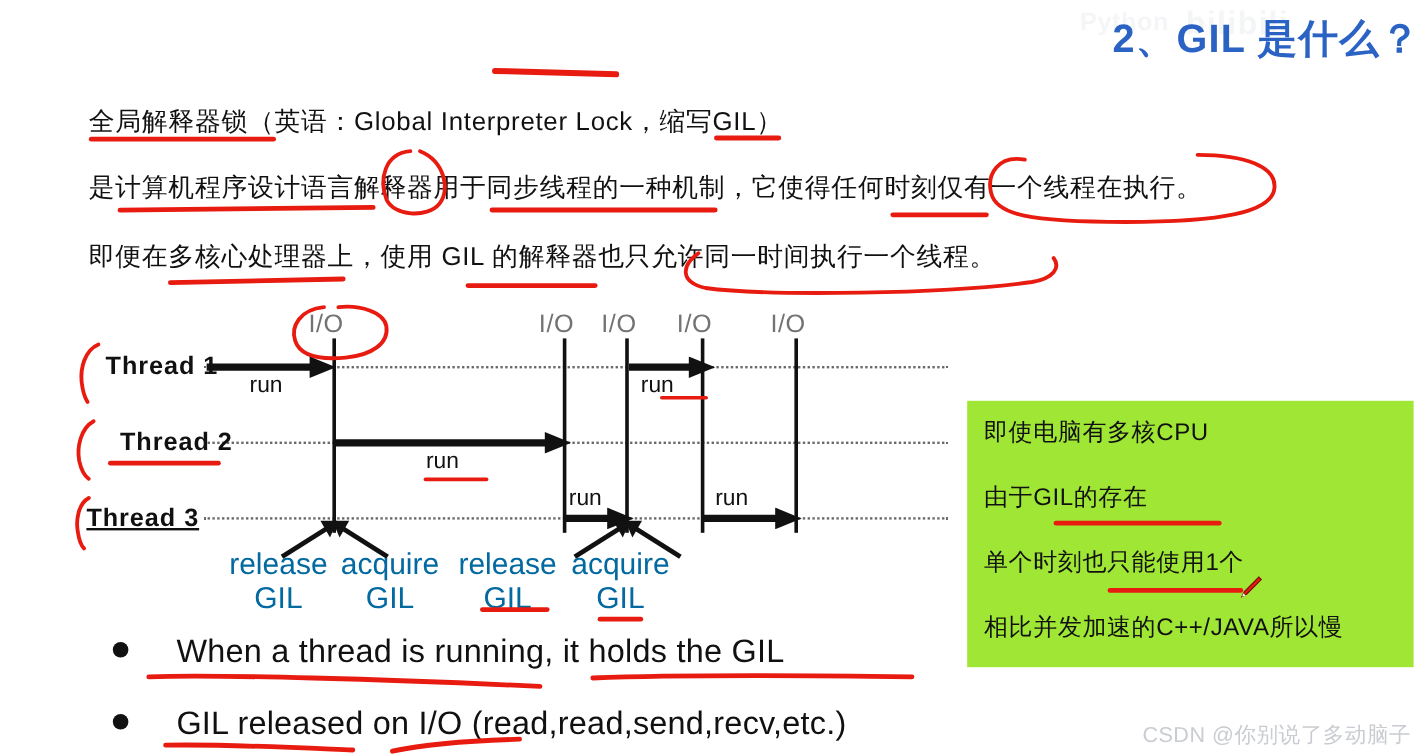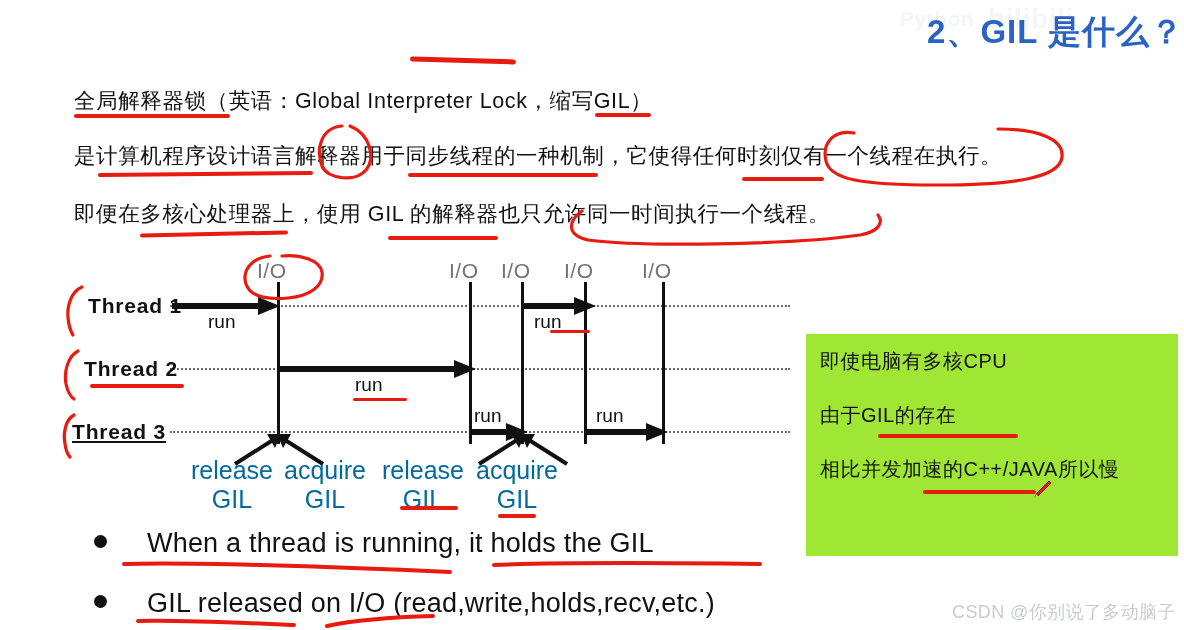--- a/index.html
+++ b/index.html
@@ -204,21 +204,21 @@
   <div style="position:absolute; left:584px; top:34px; width:2.5px; height:162px; background:#111;"></div>
   <div style="position:absolute; left:662px; top:34px; width:2.5px; height:162px; background:#111;"></div>
 
   <div class="io-label" style="left:257px; top:11px;">I/O</div>
   <div class="io-label" style="left:449px; top:11px;">I/O</div>
   <div class="io-label" style="left:501px; top:11px;">I/O</div>
   <div class="io-label" style="left:564px; top:11px;">I/O</div>
   <div class="io-label" style="left:642px; top:11px;">I/O</div>
 
   <div class="thread-label" style="left:88px; top:46px;">Thread 1</div>
-  <div class="thread-label" style="left:84px; top:109px;">Thread 2</div>
+  <div class="thread-label" style="left:100px; top:109px;">Thread 2</div>
   <div class="thread-label" style="left:72px; top:172px;text-decoration:underline;">Thread 3</div>
 
   <svg class="red-stroke" width="26" height="54" viewBox="0 0 26 54" style="left:62px; top:36px; position:absolute;">
     <path d="M20 3 C8 8, 5 24, 6 34 C7 43, 9 48, 11 51" fill="none" stroke="#e81b10" stroke-width="3.2" stroke-linecap="round"></path>
   </svg>
   <svg class="red-stroke" width="26" height="54" viewBox="0 0 26 54" style="left:60px; top:100px; position:absolute;">
     <path d="M18 3 C7 9, 4 25, 6 36 C8 45, 11 49, 14 51" fill="none" stroke="#e81b10" stroke-width="3.2" stroke-linecap="round"></path>
   </svg>
   <svg class="red-stroke" width="26" height="48" viewBox="0 0 26 48" style="left:58px; top:164px; position:absolute;">
     <path d="M16 3 C7 8, 5 22, 7 32 C8 39, 10 43, 12 45" fill="none" stroke="#e81b10" stroke-width="3.2" stroke-linecap="round"></path>
@@ -293,20 +293,21 @@
     <div>GIL</div>
   </div>
 
   <div class="red-line" style="left:400px; top:258px; width:58px; height:3.5px;"></div>
   <div class="red-line" style="left:498px; top:266px; width:38px; height:3.5px;"></div>
 </div>
 
 <div id="green-box">
   <div class="gline">即使电脑有多核CPU</div>
   <div class="gline">由于GIL的存在</div>
+  <div class="gline">单个时刻也只能使用1个</div>
   <div class="gline">相比并发加速的C++/JAVA所以慢</div>
 </div>
 <div class="red-line" style="left:878px; top:434px; width:140px; height:4px;"></div>
 <div class="red-line" style="left:923px; top:490px; width:113px; height:4px;"></div>
 <svg class="red-stroke" width="22" height="22" viewBox="0 0 22 22" style="left:1032px; top:478px; position:absolute;">
   <path d="M3 19 L7 17 L19 5 L17 3 L5 15 Z" fill="#e81b10" stroke="#7a0c06" stroke-width="1"></path>
   <path d="M3 19 L6 18.2 L4.2 16.4 Z" fill="#ffffff"></path>
 </svg>
 
 <div class="bullet-row" id="bullet1">
@@ -315,21 +316,21 @@
 </div>
 <svg class="red-stroke" width="330" height="16" viewBox="0 0 330 16" style="left:122px; top:560px; position:absolute;">
   <path d="M2 4 C60 2, 200 6, 328 12" fill="none" stroke="#e81b10" stroke-width="4" stroke-linecap="round"></path>
 </svg>
 <svg class="red-stroke" width="270" height="14" viewBox="0 0 270 14" style="left:492px; top:559px; position:absolute;">
   <path d="M2 6 C80 3, 190 4, 268 5" fill="none" stroke="#e81b10" stroke-width="4" stroke-linecap="round"></path>
 </svg>
 
 <div class="bullet-row" id="bullet2">
   <span class="bullet-dot"></span>
-  <span class="bullet-text">GIL released on I/O (read,write,holds,recv,etc.)</span>
+  <span class="bullet-text">GIL released on I/O (read,read,send,recv,etc.)</span>
 </div>
 <svg class="red-stroke" width="160" height="14" viewBox="0 0 160 14" style="left:136px; top:617px; position:absolute;">
   <path d="M2 4 C50 3, 110 6, 158 8" fill="none" stroke="#e81b10" stroke-width="4" stroke-linecap="round"></path>
 </svg>
 <svg class="red-stroke" width="110" height="16" viewBox="0 0 110 16" style="left:325px; top:614px; position:absolute;">
   <path d="M2 12 C30 6, 70 3, 108 2" fill="none" stroke="#e81b10" stroke-width="4" stroke-linecap="round"></path>
 </svg>
 
 <div id="wm-bottom">CSDN @你别说了多动脑子</div>
 

